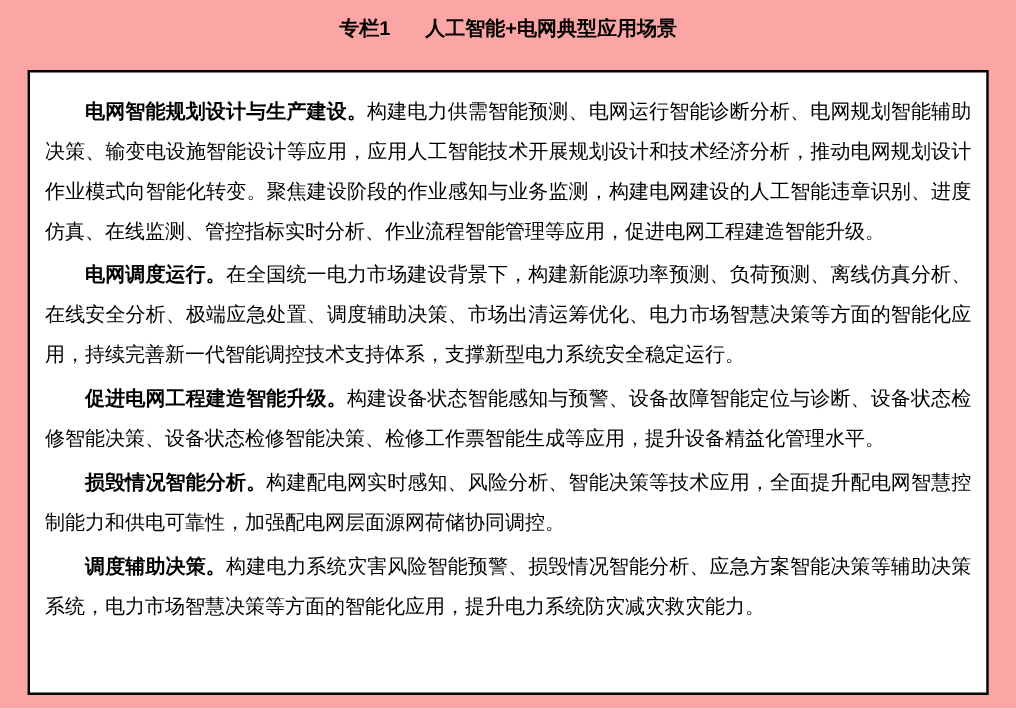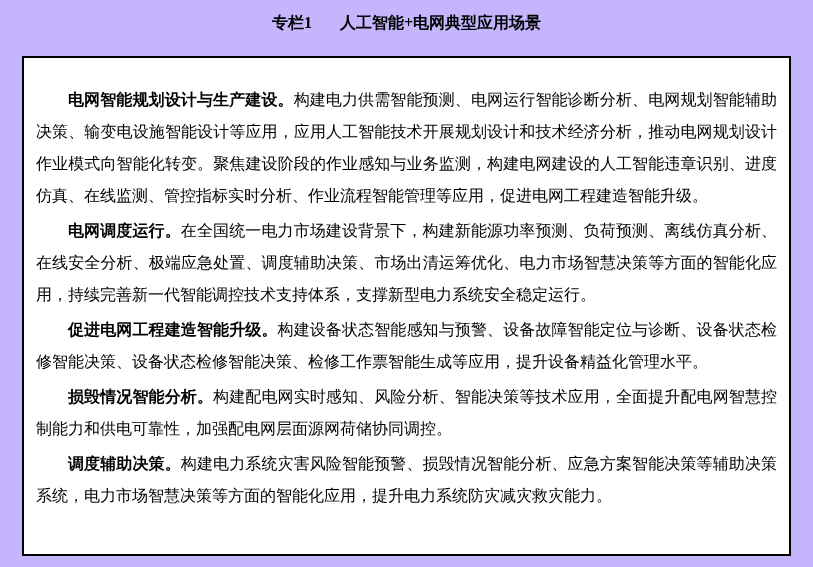--- a/index.html
+++ b/index.html
@@ -4,23 +4,23 @@
 <style>
   html, body {
     margin: 0;
     padding: 0;
     background: #ffffff;
   }
   .page {
     position: relative;
     width: 813px;
     height: 567px;
-    background: #c4b5fd;
+    background: #fca5a5;
     color: #000000;
-    font-family: Liberation Serif, serif;
+    font-family: Liberation Sans, sans-serif;
     overflow: hidden;
   }
   .doc-title {
     position: absolute;
     top: 13px;
     left: 0;
     width: 100%;
     text-align: center;
     font-size: 16px;
     font-weight: bold;
@@ -32,21 +32,21 @@
     width: 28px;
   }
   .callout-box {
     position: absolute;
     left: 22px;
     top: 56px;
     width: 769px;
     height: 500px;
     box-sizing: border-box;
     border: 2px solid #000000;
-    padding: 26px 12px 6px 12px;
+    padding: 16px 12px 6px 12px;
     background: #ffffff;
   }
   .callout-box p {
     margin: 0;
     font-size: 16px;
     line-height: 32px;
     text-indent: 2em;
     text-align: justify;
     text-justify: inter-character;
     color: #000000;

